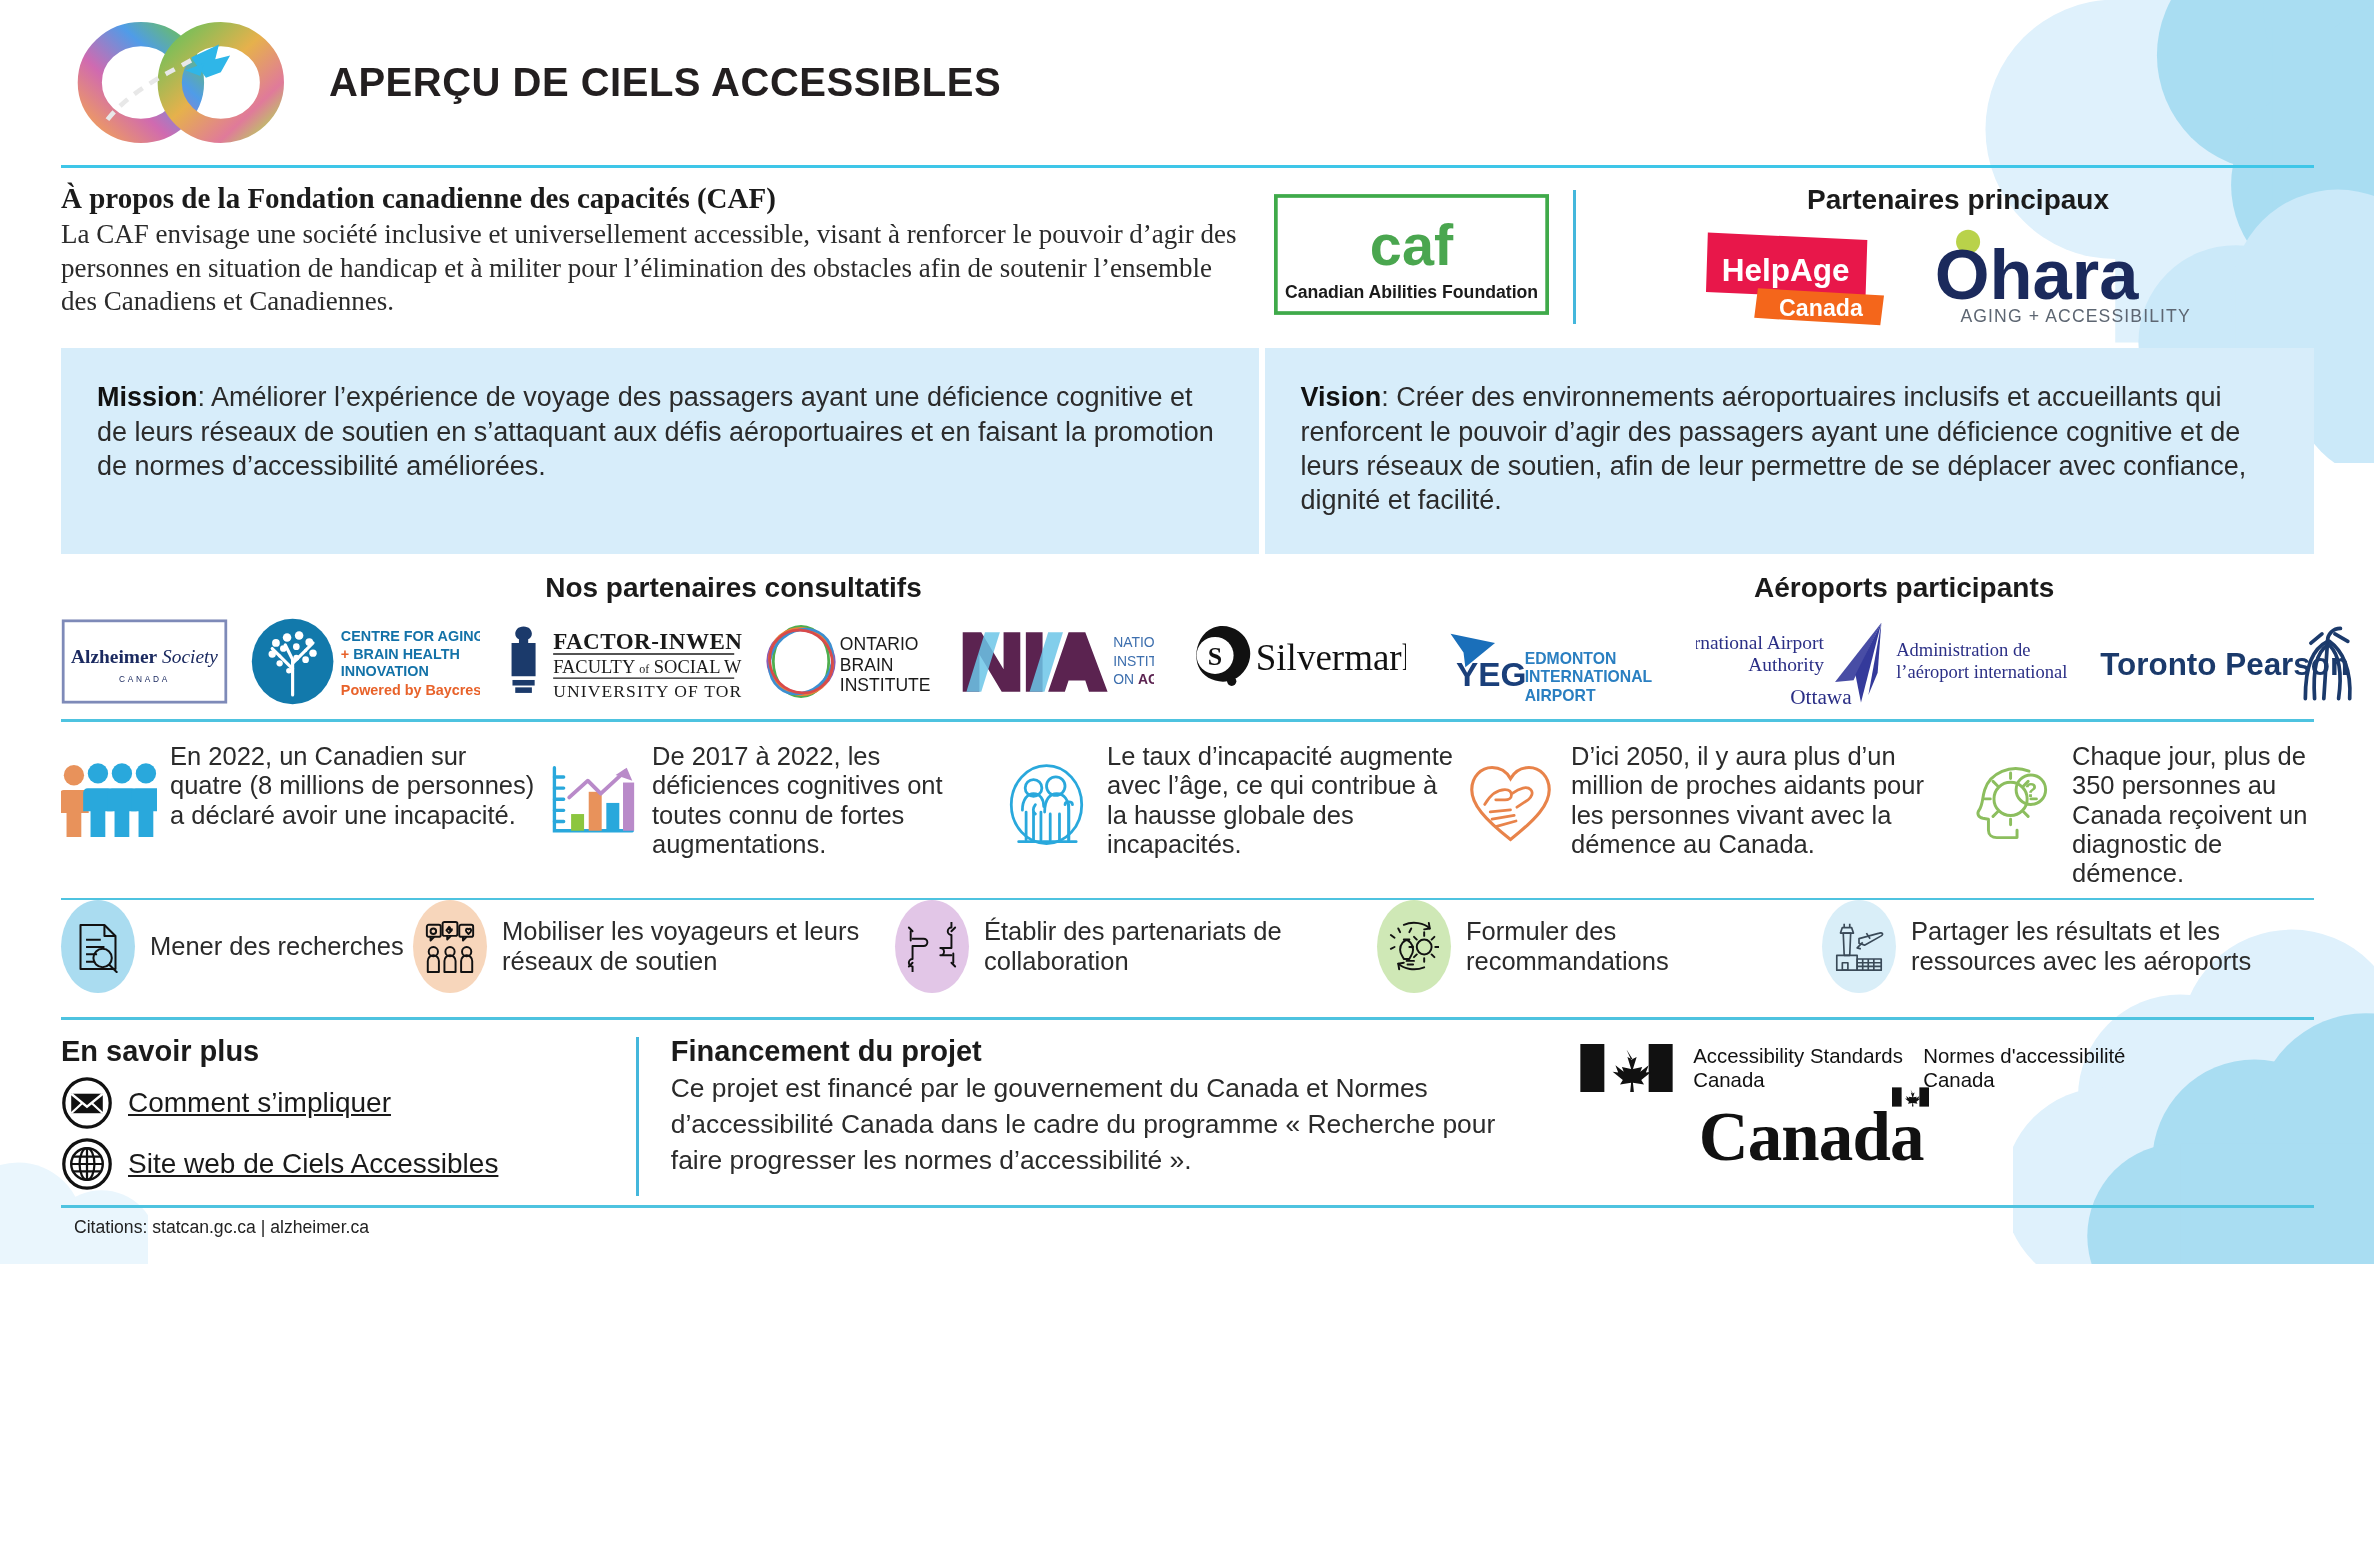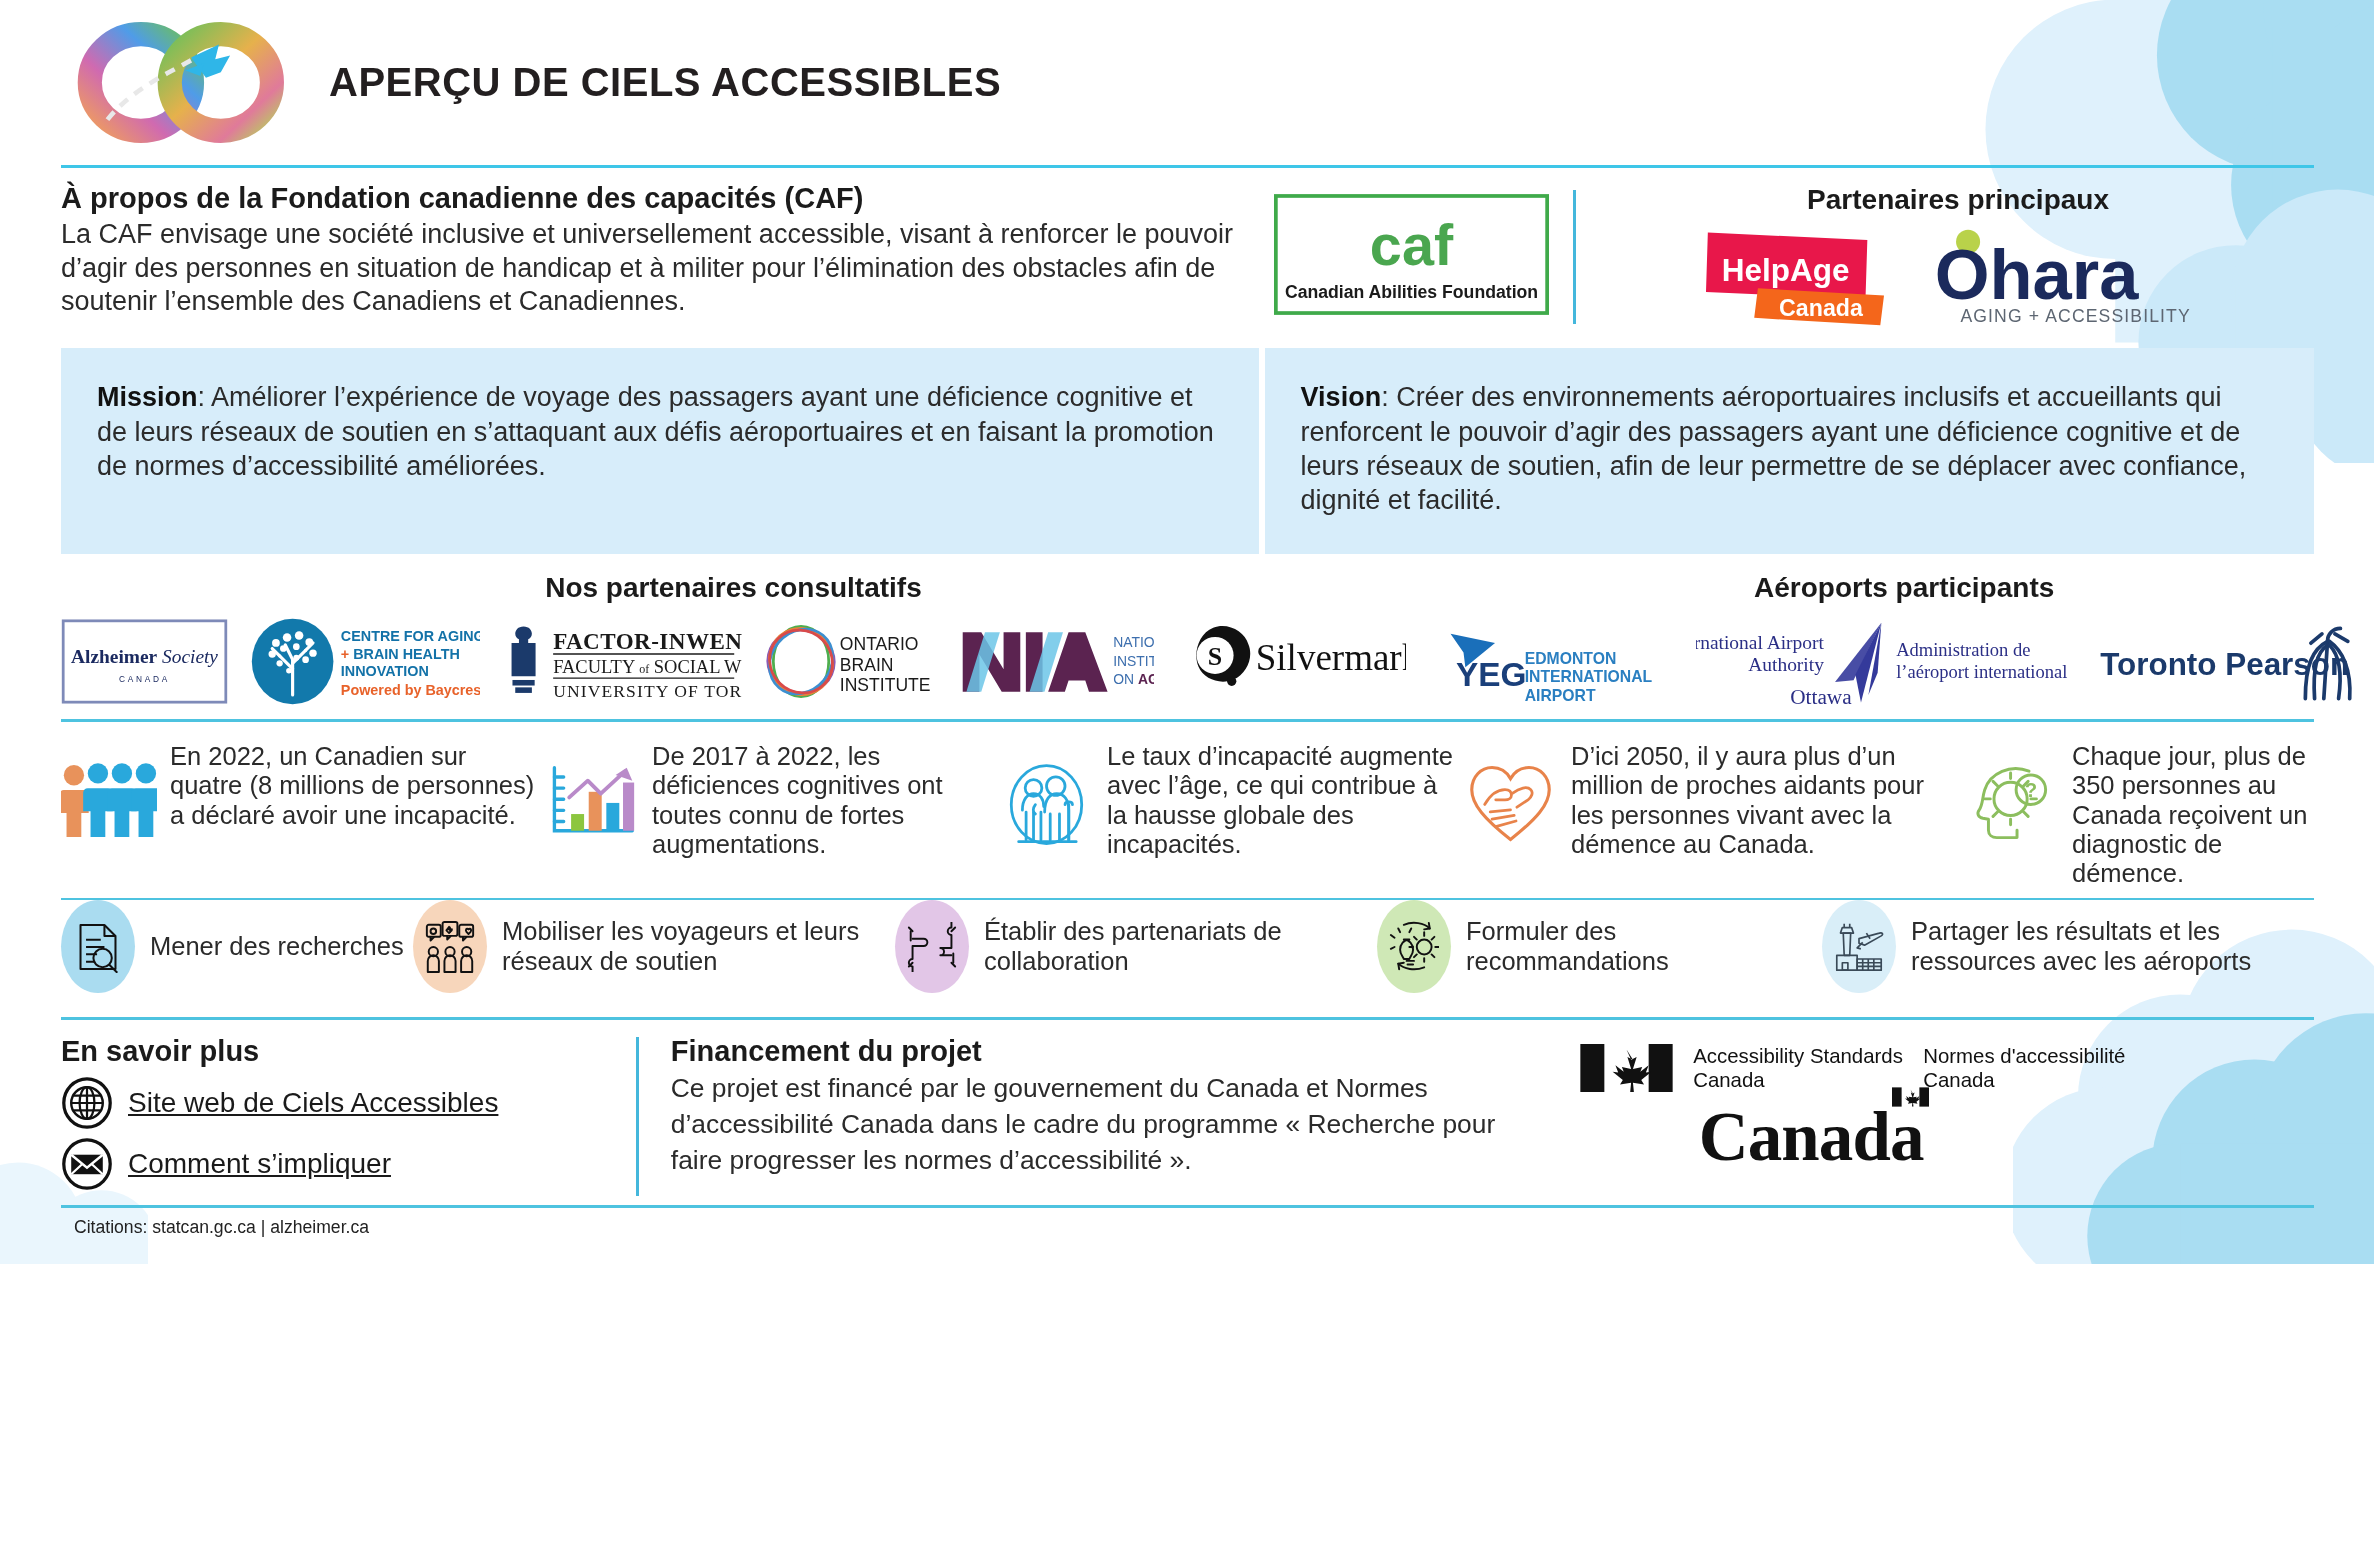--- a/index.html
+++ b/index.html
@@ -23,21 +23,21 @@
   
   .header{display:flex;align-items:center;height:165px;gap:32px;padding-left:13px;}
   .logo-mark{width:223px;height:121px;flex:none;}
   .page-title{font-size:40px;font-weight:bold;letter-spacing:0.5px;color:#231f20;
     font-family:"Liberation Sans", sans-serif;}
 
   .rule{height:2.8px;background:#3ec6e8;width:100%;}
 
   
   .about-row{display:flex;align-items:stretch;padding-top:13px;}
-  .about-left{flex:0 0 1197px;padding-right:18.6px;box-sizing:border-box;}
+  .about-left{flex:0 0 1197px;padding-right:18.6px;box-sizing:border-box;font-family:Liberation Serif, serif;}
   .about-h{font-size:29px;font-weight:bold;color:#1b1b1b;margin:0 0 1.9px 0;line-height:1.22;}
   .about-p{font-size:27px;line-height:1.24;color:#2b2b2b;margin:0;}
   .caf-box{flex:0 0 306px;display:flex;align-items:flex-start;justify-content:center;padding-top:13px;}
   .vdiv{width:2.8px;background:#44b7dc;margin:9.3px 26px 5.6px 9.3px;align-self:stretch;}
   .partners-right{flex:1;display:flex;flex-direction:column;align-items:center;padding-top:3.7px;}
   .partners-title{font-size:28px;font-weight:bold;color:#1b1b1b;margin-bottom:11px;}
   .partner-logos{display:flex;align-items:center;gap:39px;}
 
   
   .mv-wrap{display:flex;gap:5.6px;margin-top:18.6px;}
@@ -550,35 +550,35 @@
 
     <div class="sep"></div>
 
     <div class="bottom">
       <div class="learn">
         <div class="learn-h">En savoir plus</div>
 
         <div class="link-row">
           <svg width="52" height="52" viewBox="0 0 56 56">
             <ellipse cx="28" cy="28" rx="25" ry="26" fill="none" stroke="#111" stroke-width="3.5"></ellipse>
+            <rect x="11" y="18" width="34" height="21" fill="#111"></rect>
+            <path d="M11 18 L28 32 L45 18" fill="none" stroke="#fff" stroke-width="2.6"></path>
+            <path d="M11 39 L23 28 M45 39 L33 28" fill="none" stroke="#fff" stroke-width="2.4"></path>
+          </svg>
+          <span class="ltext">Comment s’impliquer</span>
+        </div>
+
+        <div class="link-row">
+          <svg width="52" height="52" viewBox="0 0 56 56">
+            <ellipse cx="28" cy="28" rx="25" ry="26" fill="none" stroke="#111" stroke-width="3.5"></ellipse>
             <circle cx="28" cy="28" r="17" fill="none" stroke="#111" stroke-width="2.6"></circle>
             <ellipse cx="28" cy="28" rx="8" ry="17" fill="none" stroke="#111" stroke-width="2.4"></ellipse>
             <path d="M11 28 h34 M13.5 20 h29 M13.5 36 h29 M28 11 v34" stroke="#111" stroke-width="2.4" fill="none"></path>
           </svg>
           <span class="ltext">Site web de Ciels Accessibles</span>
-        </div>
-
-        <div class="link-row">
-          <svg width="52" height="52" viewBox="0 0 56 56">
-            <ellipse cx="28" cy="28" rx="25" ry="26" fill="none" stroke="#111" stroke-width="3.5"></ellipse>
-            <rect x="11" y="18" width="34" height="21" fill="#111"></rect>
-            <path d="M11 18 L28 32 L45 18" fill="none" stroke="#fff" stroke-width="2.6"></path>
-            <path d="M11 39 L23 28 M45 39 L33 28" fill="none" stroke="#fff" stroke-width="2.4"></path>
-          </svg>
-          <span class="ltext">Comment s’impliquer</span>
         </div>
       </div>
 
       <div class="bvdiv"></div>
 
       <div class="fund">
         <div class="fund-h">Financement du projet</div>
         <p class="fund-p">Ce projet est financé par le gouvernement du Canada et Normes d’accessibilité Canada dans le cadre du programme « Recherche pour faire progresser les normes d’accessibilité ».</p>
       </div>
 

